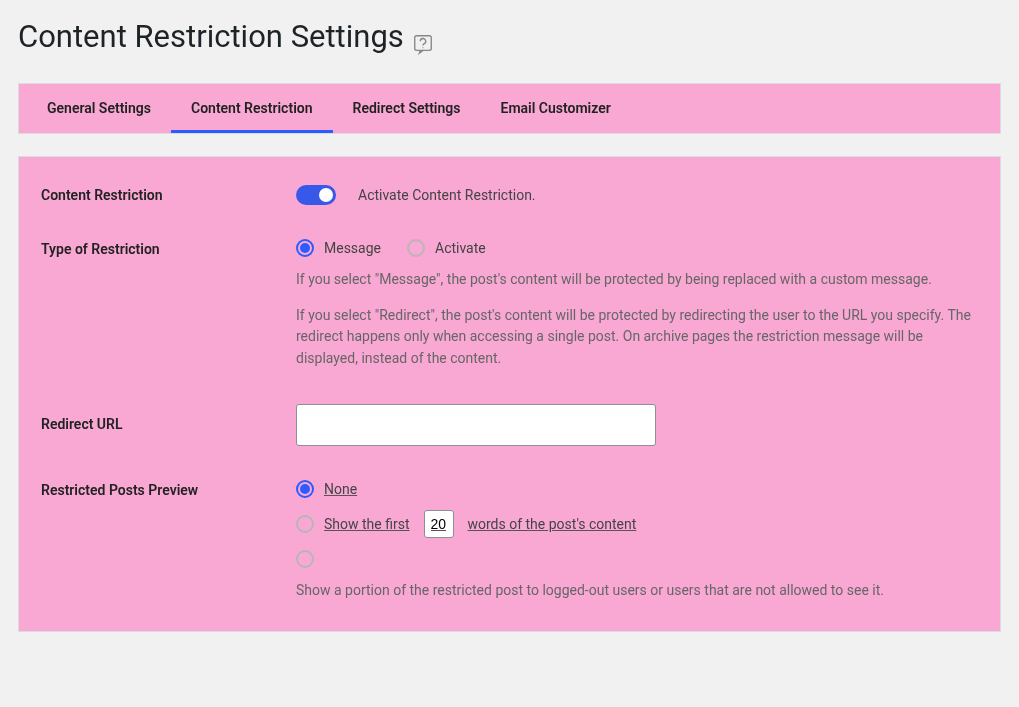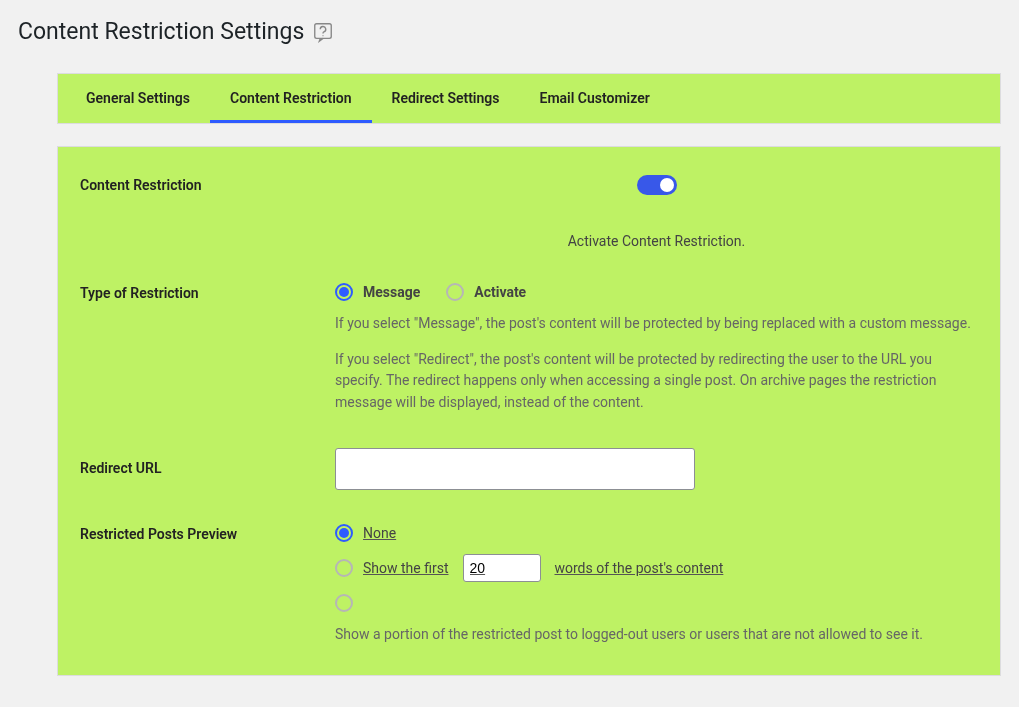--- a/index.html
+++ b/index.html
@@ -5,38 +5,37 @@
   * { box-sizing: border-box; }
   html, body { margin:0; padding:0; }
   body {
     background:#f1f1f1;
     font-family: -apple-system, BlinkMacSystemFont, "Segoe UI", Roboto, sans-serif;
     color:#1d2327;
     font-size:14px;
   }
   .wrap { padding: 18px 18px 24px 18px; }
   h1.page-title {
-    font-size:23px;
+    font-size:31px;
     font-weight:400;
     margin:0 0 28px 0;
     display:flex;
     align-items:center;
     gap:8px;
     color:#1d2327;
   }
   .help-icon {
     display:inline-block;
     width:22px; height:22px;
     color:#888;
     vertical-align:middle;
   }
   .panel {
-    background:#bef264;
+    background:#f9a8d4;
     border:1px solid #dcdcde;
-    margin-left:39px;
   }
   .tabs-panel { margin-bottom:22px; }
   .tabs {
     display:flex;
     padding:0 8px;
   }
   .tab {
     padding:16px 20px 14px 20px;
     font-size:14px;
     font-weight:600;
@@ -55,37 +54,37 @@
   .field-row:last-child { margin-bottom:0; }
   .field-label {
     width:255px;
     min-width:255px;
     font-weight:600;
     font-size:14px;
     color:#222;
     padding-top:2px;
   }
   .field-content { flex:1; color:#555; font-size:14px; }
-  .toggle-row { display:flex; align-items:center; gap:38px;flex-direction:column; }
+  .toggle-row { display:flex; align-items:center; gap:22px; }
   .toggle {
     width:40px; height:20px;
     background:#3858e9;
     border-radius:20px;
     position:relative;
     cursor:pointer;
   }
   .toggle::after {
     content:"";
     position:absolute;
     right:3px; top:3px;
     width:14px; height:14px;
     background:#fff;
     border-radius:50%;
   }
-  .radio-group { display:flex; align-items:center; gap:26px; margin-bottom:12px;font-weight:bold; }
+  .radio-group { display:flex; align-items:center; gap:26px; margin-bottom:12px; }
   .radio-option { display:flex; align-items:center; gap:10px; }
   .radio-stack .radio-option { margin-bottom:12px;text-decoration:underline; }
   .radio {
     width:18px; height:18px;
     border:2px solid #b6b6b6;
     border-radius:50%;
     display:inline-flex;
     align-items:center;
     justify-content:center;
     cursor:pointer;
@@ -108,21 +107,21 @@
   input[type="text"].wide {
     width:360px;
     height:42px;
     border:1px solid #8c8f94;
     border-radius:3px;
     padding:4px 8px;
     font-size:14px;
     background:#fff;
   }
   input[type="text"].small {
-    width:78px;
+    width:30px;
     height:28px;
     border:1px solid #8c8f94;
     border-radius:3px;
     padding:2px 6px;
     font-size:14px;
     text-align:left;
     margin:0 4px;
   }
   .option-label { color:#444; }
 </style>

